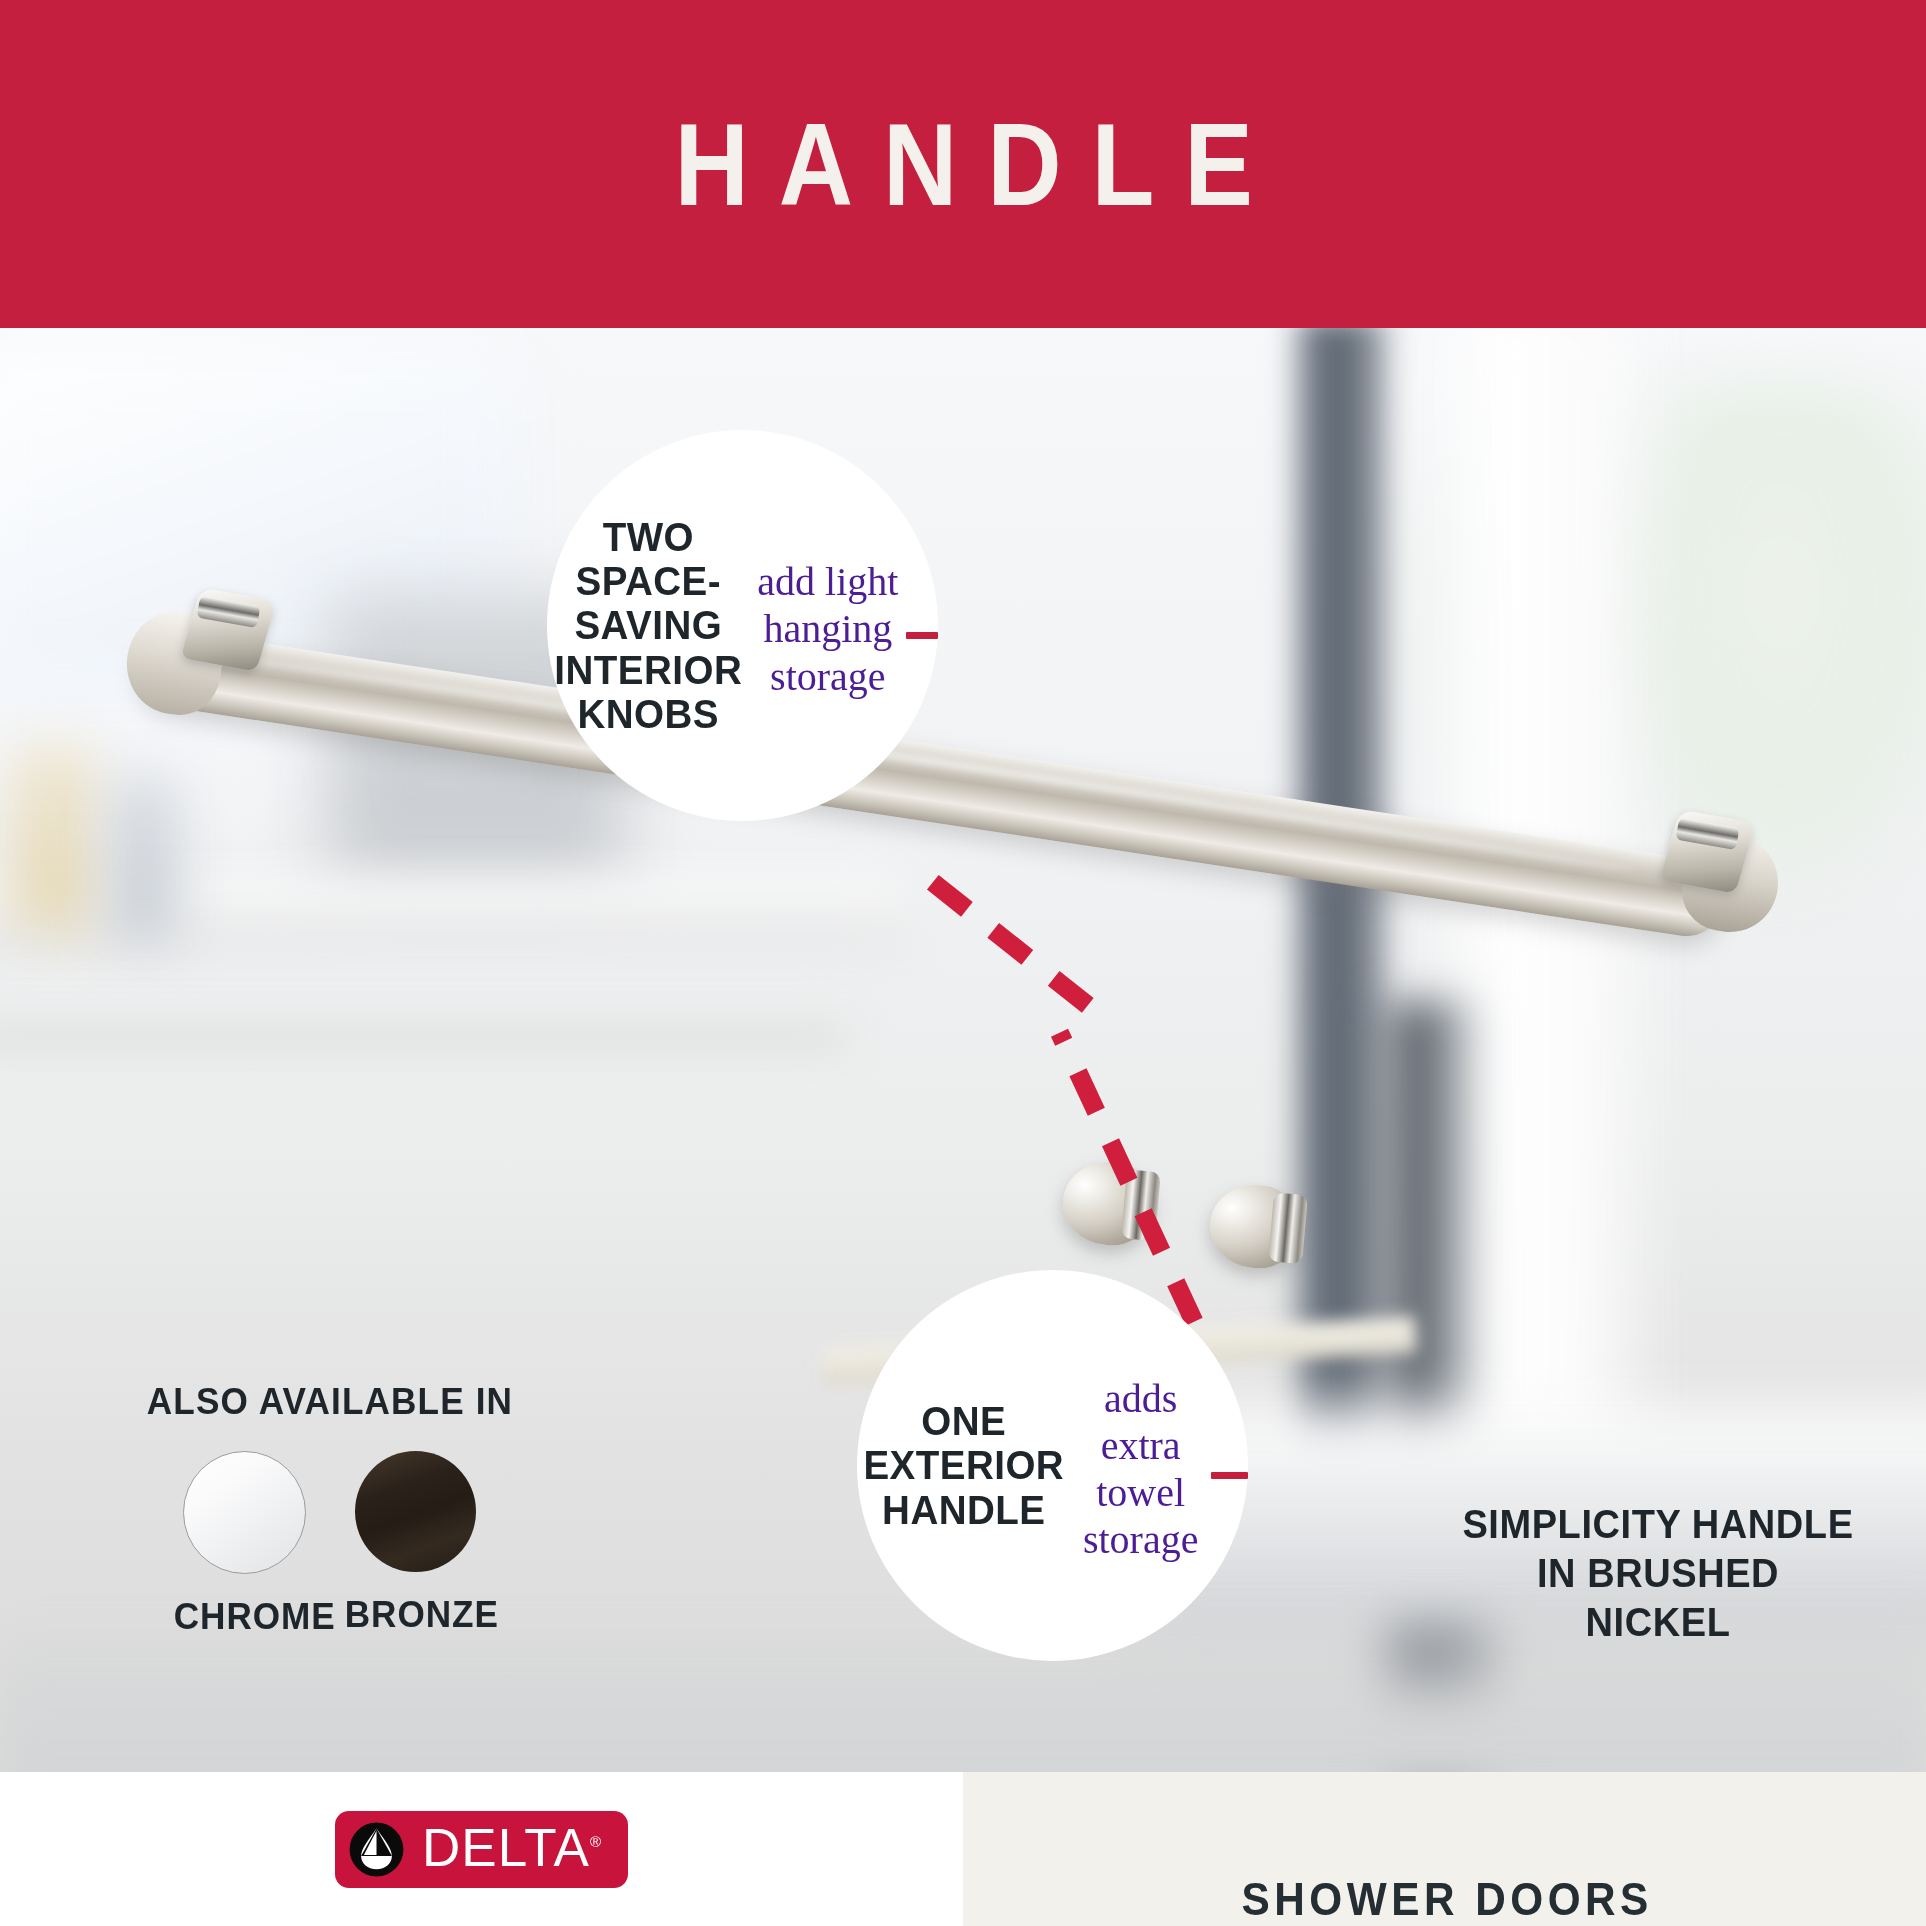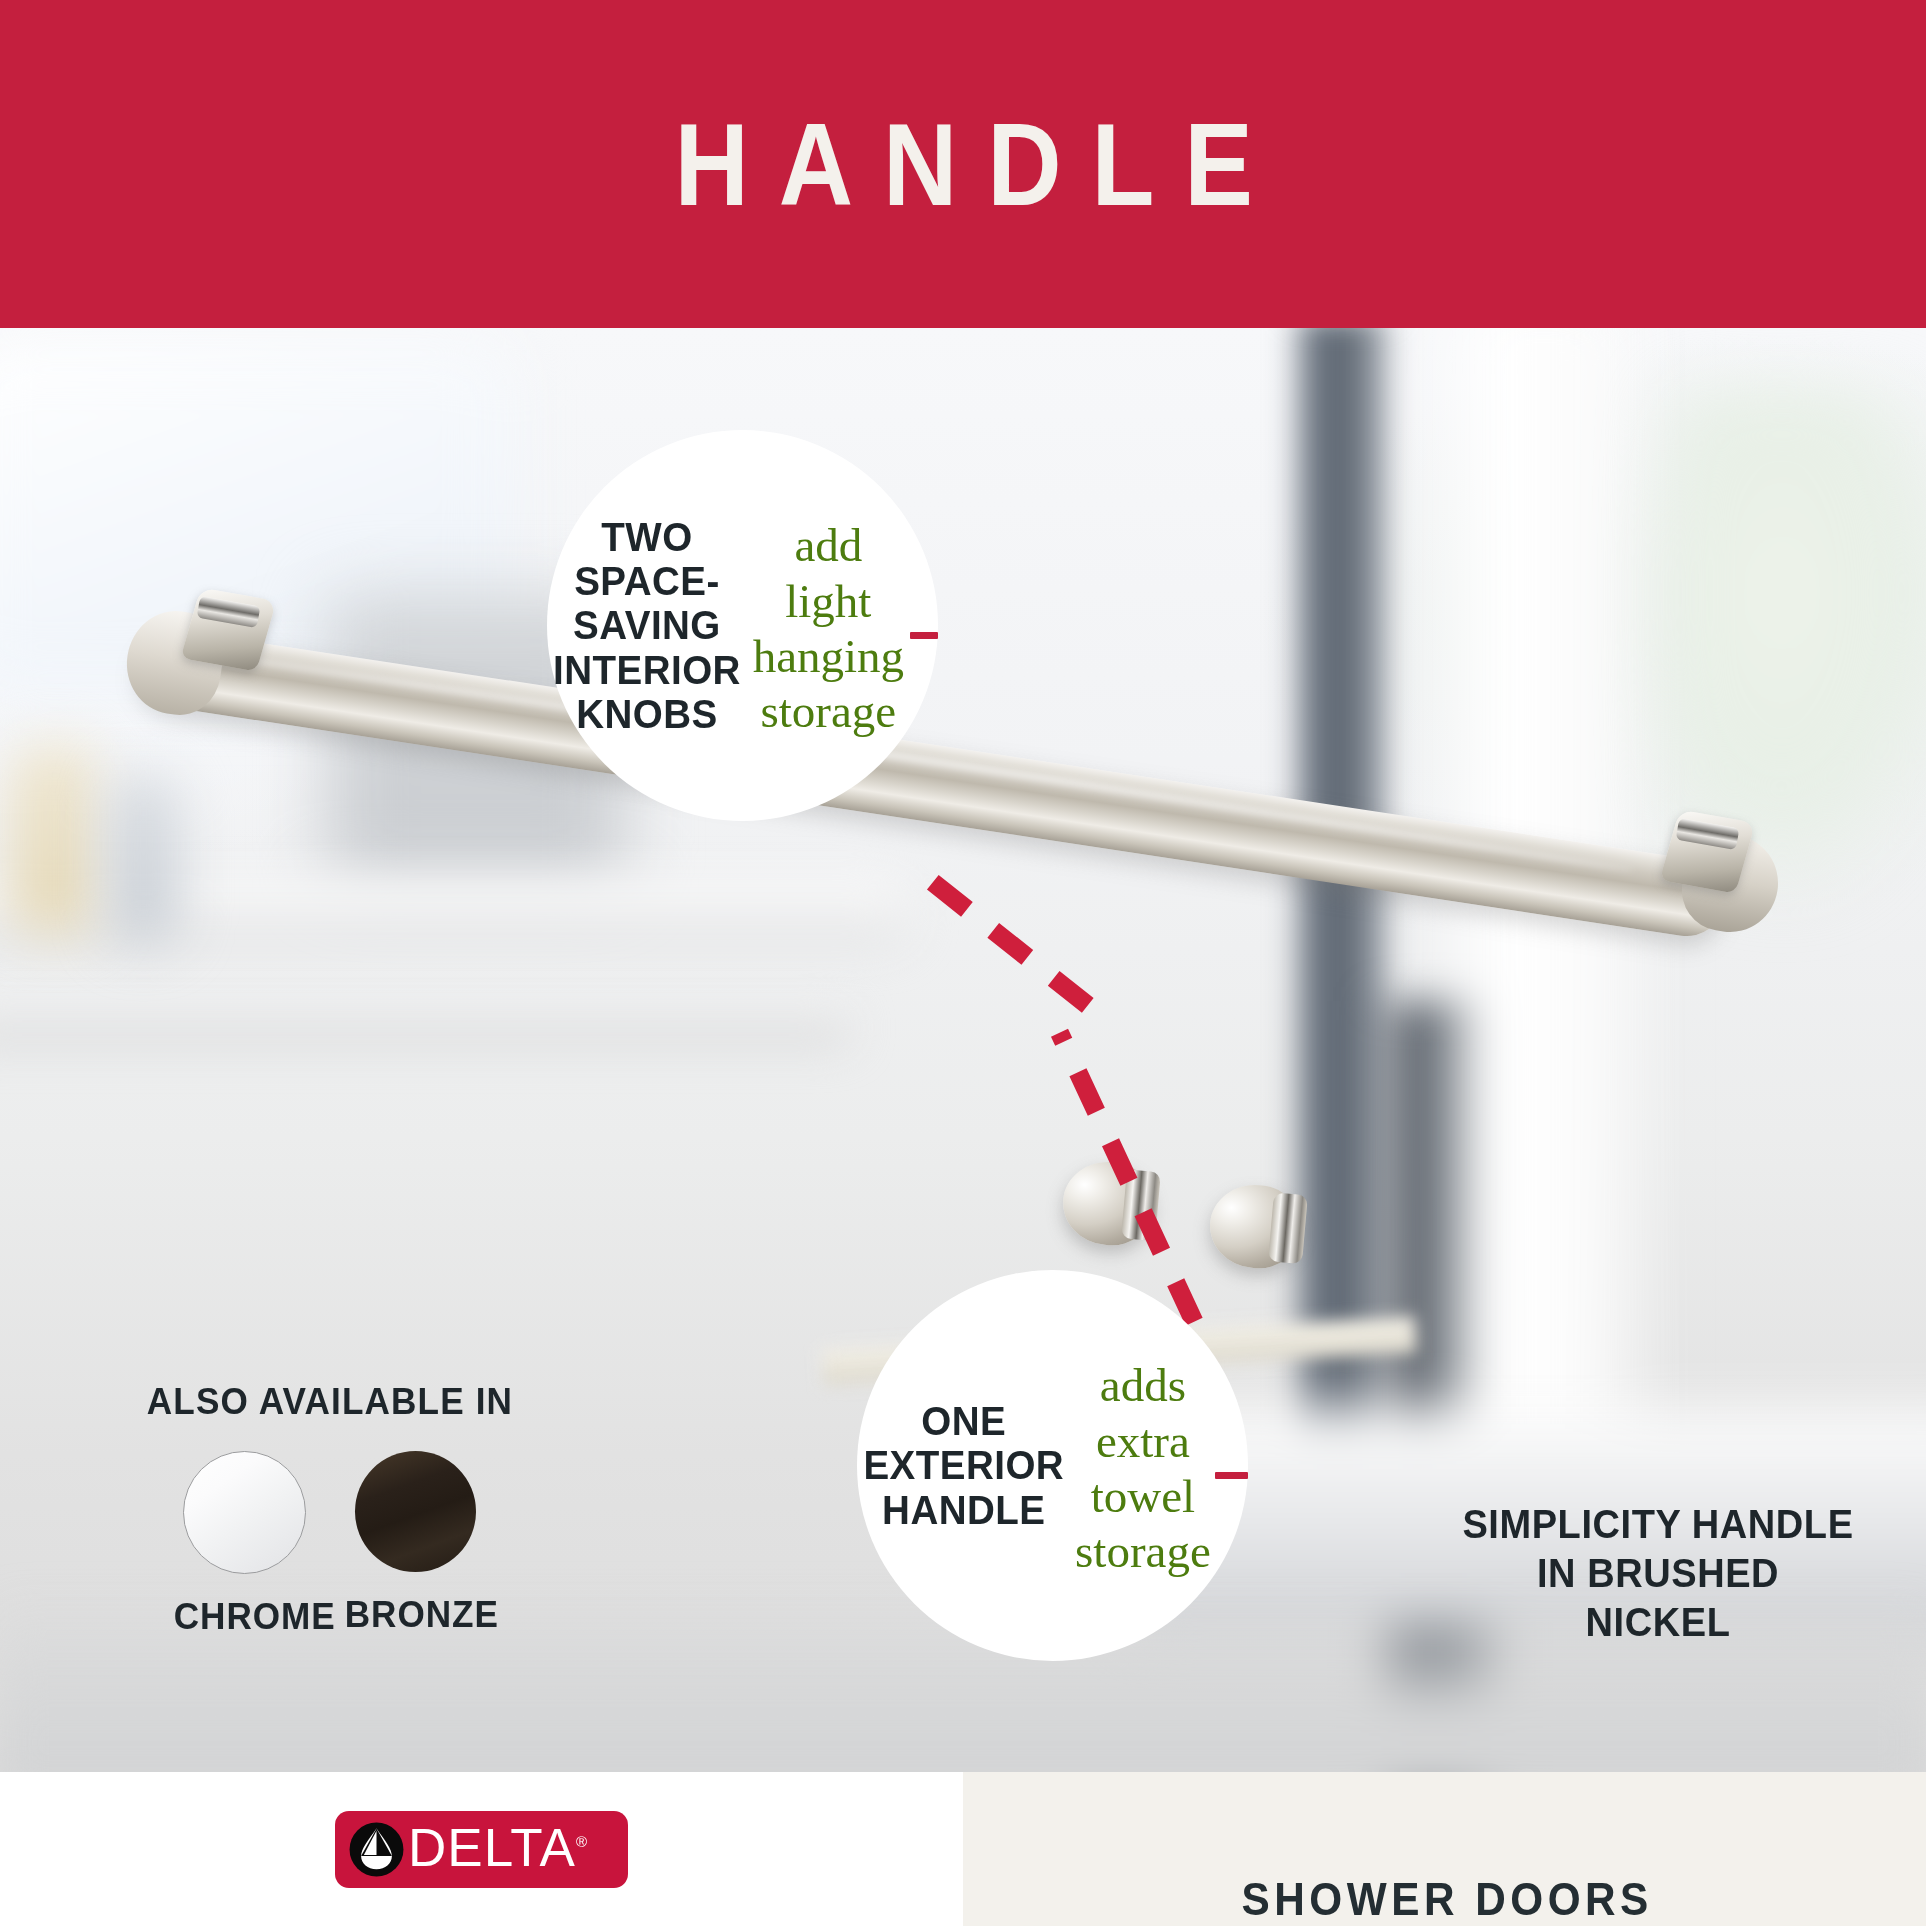--- a/index.html
+++ b/index.html
@@ -175,23 +175,23 @@
   .bubble-1{left:547px;top:430px;width:391px;height:391px;}
   .bubble-2{left:857px;top:1270px;width:391px;height:391px;}
 
   .b-head{
     color:#1E262B;
     font-family:"Liberation Sans Narrow","Liberation Sans",sans-serif;
     font-weight:700;font-size:41px;line-height:1.08;letter-spacing:0.5px;
     transform:scaleX(.94);
   }
   .b-sub{
-    color:#4d7c0f;
+    color:#4c1d95;
     font-family:"Liberation Serif","DejaVu Serif",serif;
-    font-weight:400;font-size:47px;line-height:1.18;margin-top:7px;
+    font-weight:400;font-size:40px;line-height:1.18;margin-top:7px;
   }
   .b-rule{
     width:57px;height:7px;background:#C41F3E;margin-top:20px;border-radius:1px;
   }
 
   
   .swatch-block{position:absolute;left:137px;top:1381px;width:386px;text-align:center;}
   .swatch-title{
     color:#1E262B;
     font-family:"Liberation Sans Narrow","Liberation Sans",sans-serif;
@@ -230,21 +230,21 @@
   .footer-right{width:963px;height:154px;background:#F3F1EC;display:flex;align-items:flex-end;justify-content:center;}
   .footer-right-label{
     color:#242E33;
     font-family:"Liberation Sans Narrow","Liberation Sans",sans-serif;
     font-weight:700;font-size:47px;letter-spacing:5px;text-indent:5px;
     transform:scaleX(.9);
   }
 
   .delta-logo{
     width:293px;height:77px;background:#C8143C;border-radius:14px;
-    display:flex;align-items:center;gap:4px;padding:0 14px;box-sizing:border-box;
+    display:flex;align-items:center;gap:18px;padding:0 14px;box-sizing:border-box;
   }
   .delta-mark{width:55px;height:55px;flex:0 0 55px;}
   .delta-word{
     color:#FFFFFF;font-family:"Liberation Sans",sans-serif;
     font-weight:400;font-size:53px;letter-spacing:1px;line-height:1;
     position:relative;top:-2px;
   }
   .delta-reg{font-size:15px;vertical-align:super;letter-spacing:0;}
 </style>
 </head>

